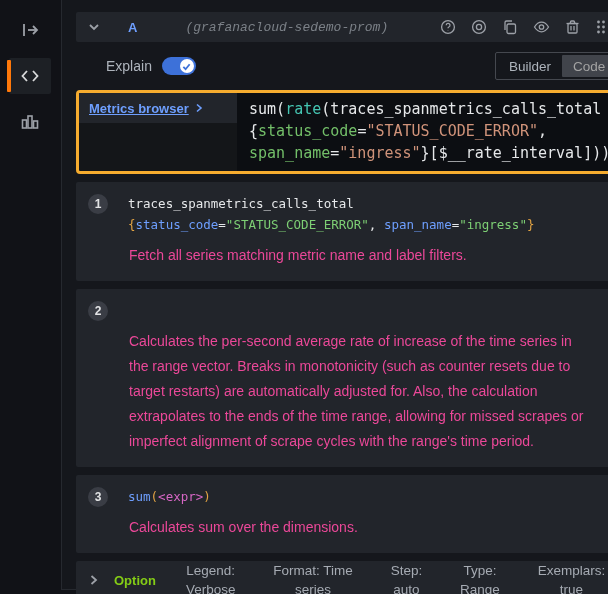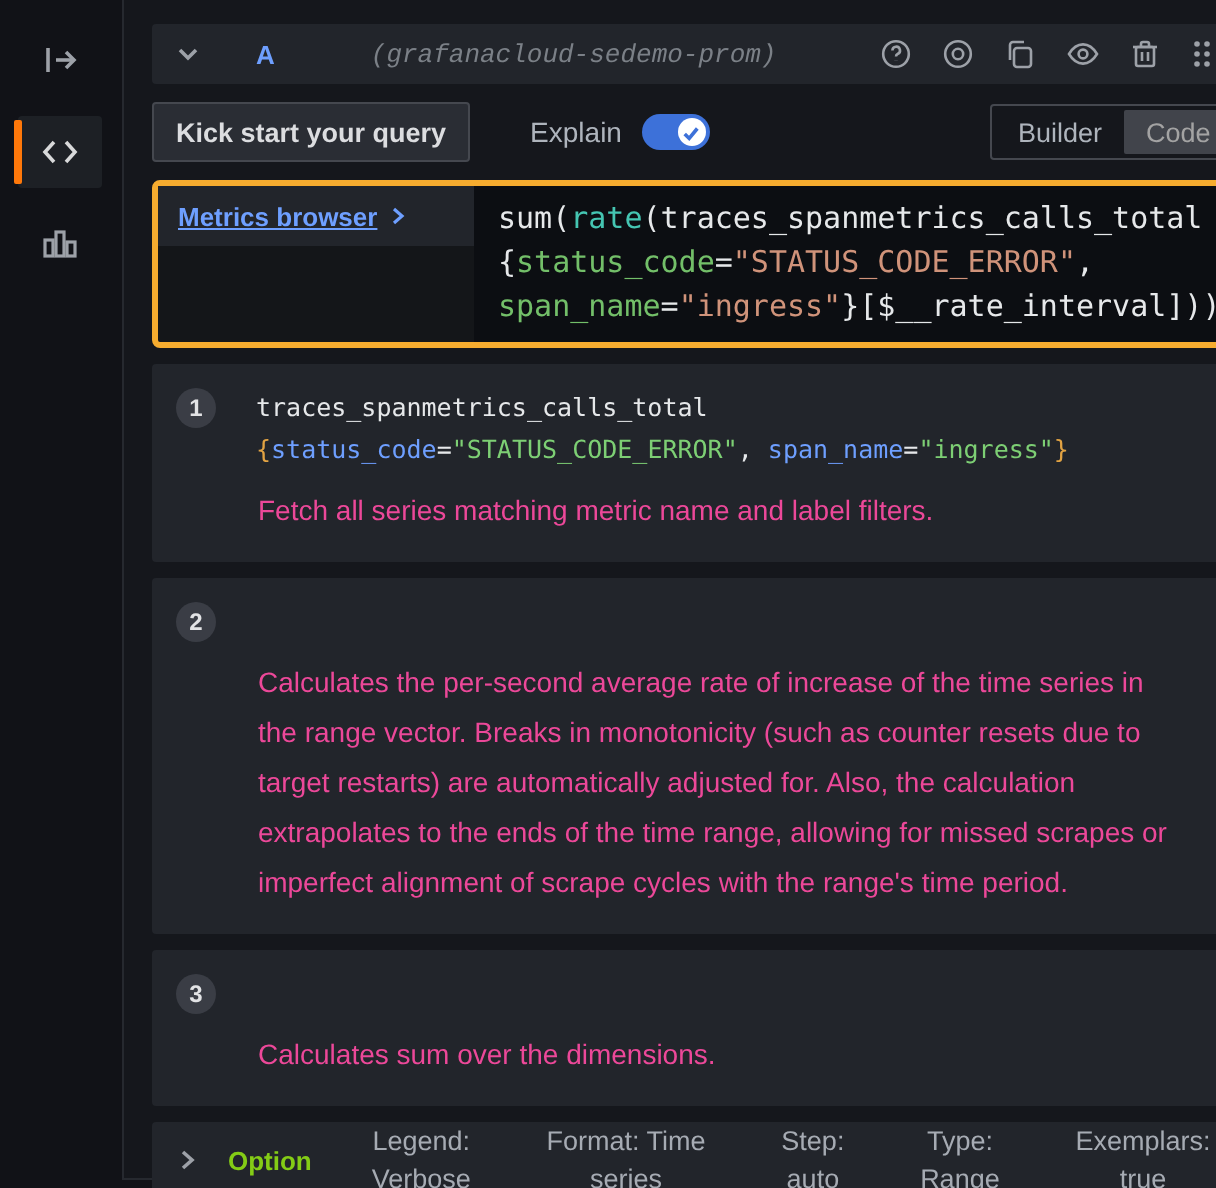--- a/index.html
+++ b/index.html
@@ -207,21 +207,20 @@
           <circle cx="3.5" cy="8" r="1.4"></circle>
             <circle cx="8.5" cy="8" r="1.4"></circle>
           <circle cx="3.5" cy="13" r="1.4"></circle>
             <circle cx="8.5" cy="13" r="1.4"></circle>
         </svg>
       </span>
     </div>
   </div>
 
   <div class="toolbar">
-    <button class="btn">Kick start your query</button>
     <span class="explain-label">Explain</span>
     <div class="toggle">
       <div class="knob">
         <svg width="9" height="9" viewBox="0 0 10 10" fill="none" stroke="#3d71d9" stroke-width="2">
           <polyline points="1.5,5.5 4,8 8.5,2.5"></polyline>
         </svg>
       </div>
     </div>
     <div class="mode-switch">
       <div class="mode-opt">Builder</div>
@@ -259,20 +258,23 @@
   <div class="card">
     <div class="step-head">
       <div class="badge">2</div>
     </div>
     <div class="step-desc">Calculates the per-second average rate of increase of the time series in the range vector. Breaks in monotonicity (such as counter resets due to target restarts) are automatically adjusted for. Also, the calculation extrapolates to the ends of the time range, allowing for missed scrapes or imperfect alignment of scrape cycles with the range's time period.</div>
   </div>
 
   <div class="card">
     <div class="step-head">
       <div class="badge">3</div>
+      <div class="step-code">
+        <div><span class="tok-blue">sum</span><span class="tok-gold">(</span><span class="tok-magenta">&lt;expr&gt;</span><span class="tok-gold">)</span></div>
+      </div>
     </div>
     <div class="step-desc">Calculates sum over the dimensions.</div>
   </div>
 
   <div class="options-row">
     <span class="chev">
       <svg width="11" height="12" viewBox="0 0 11 12" fill="none" stroke="currentColor" stroke-width="1.8">
         <polyline points="3.5,2 8,6 3.5,10"></polyline>
       </svg>
     </span>

